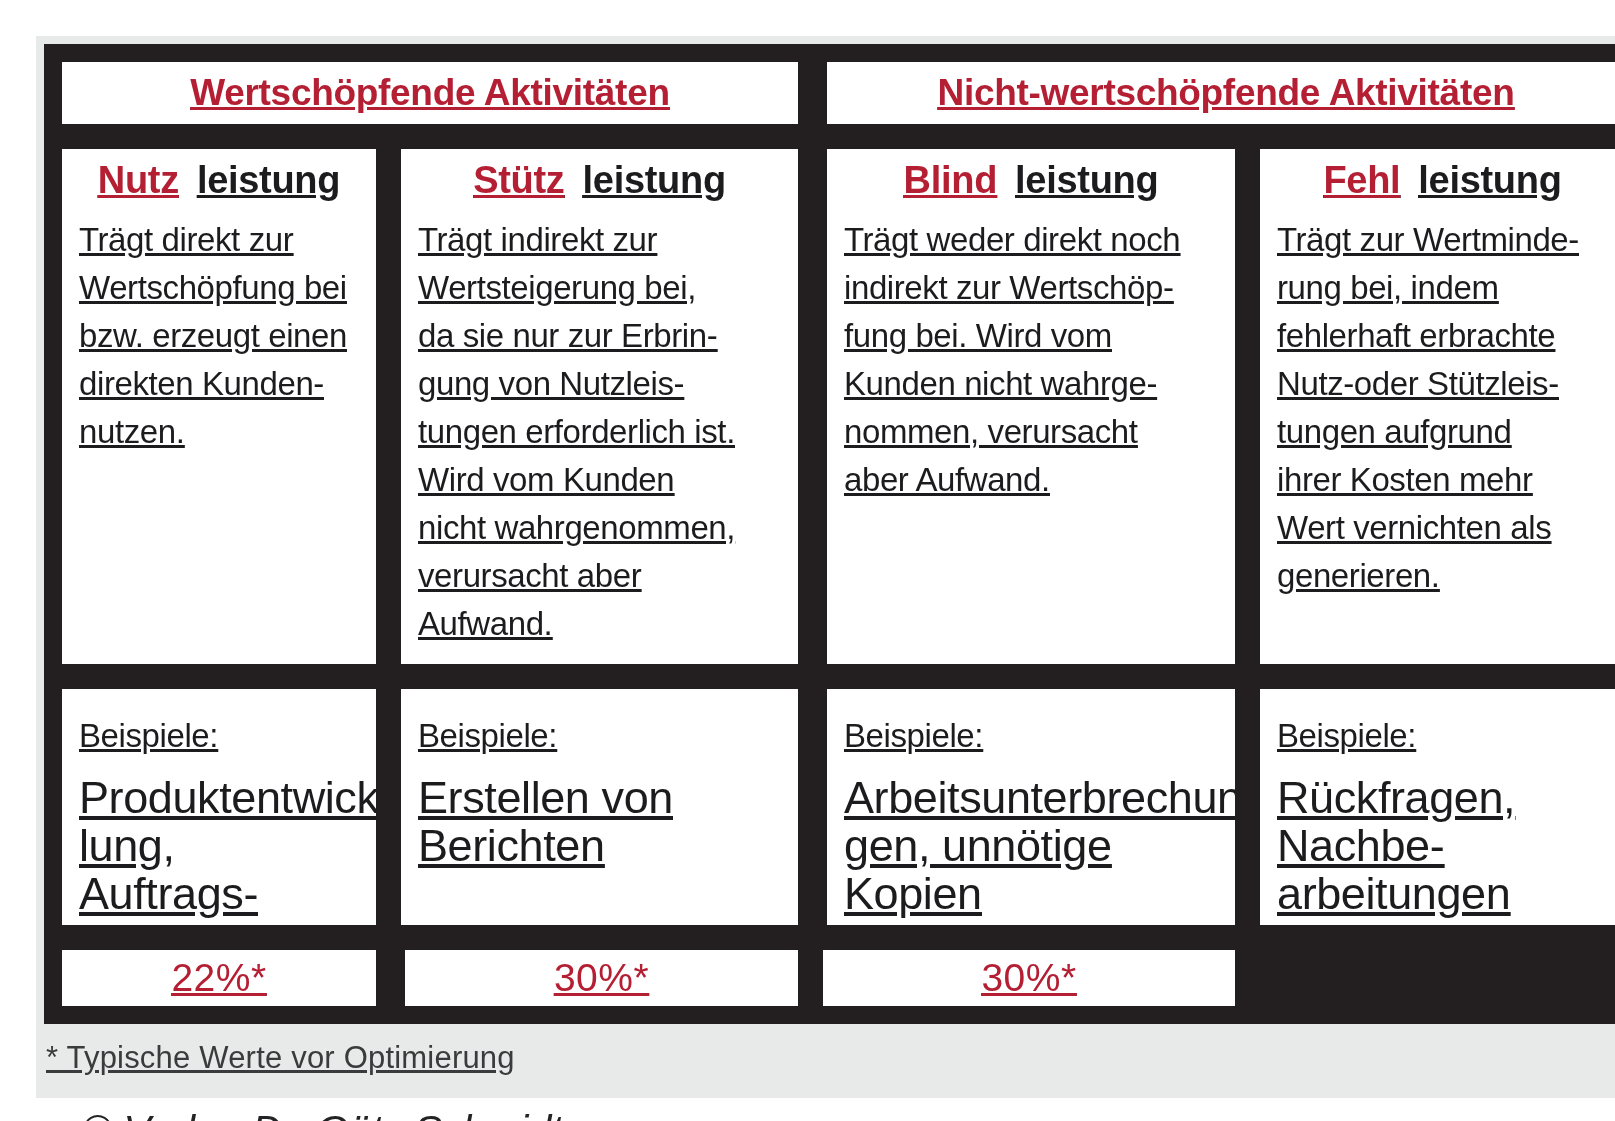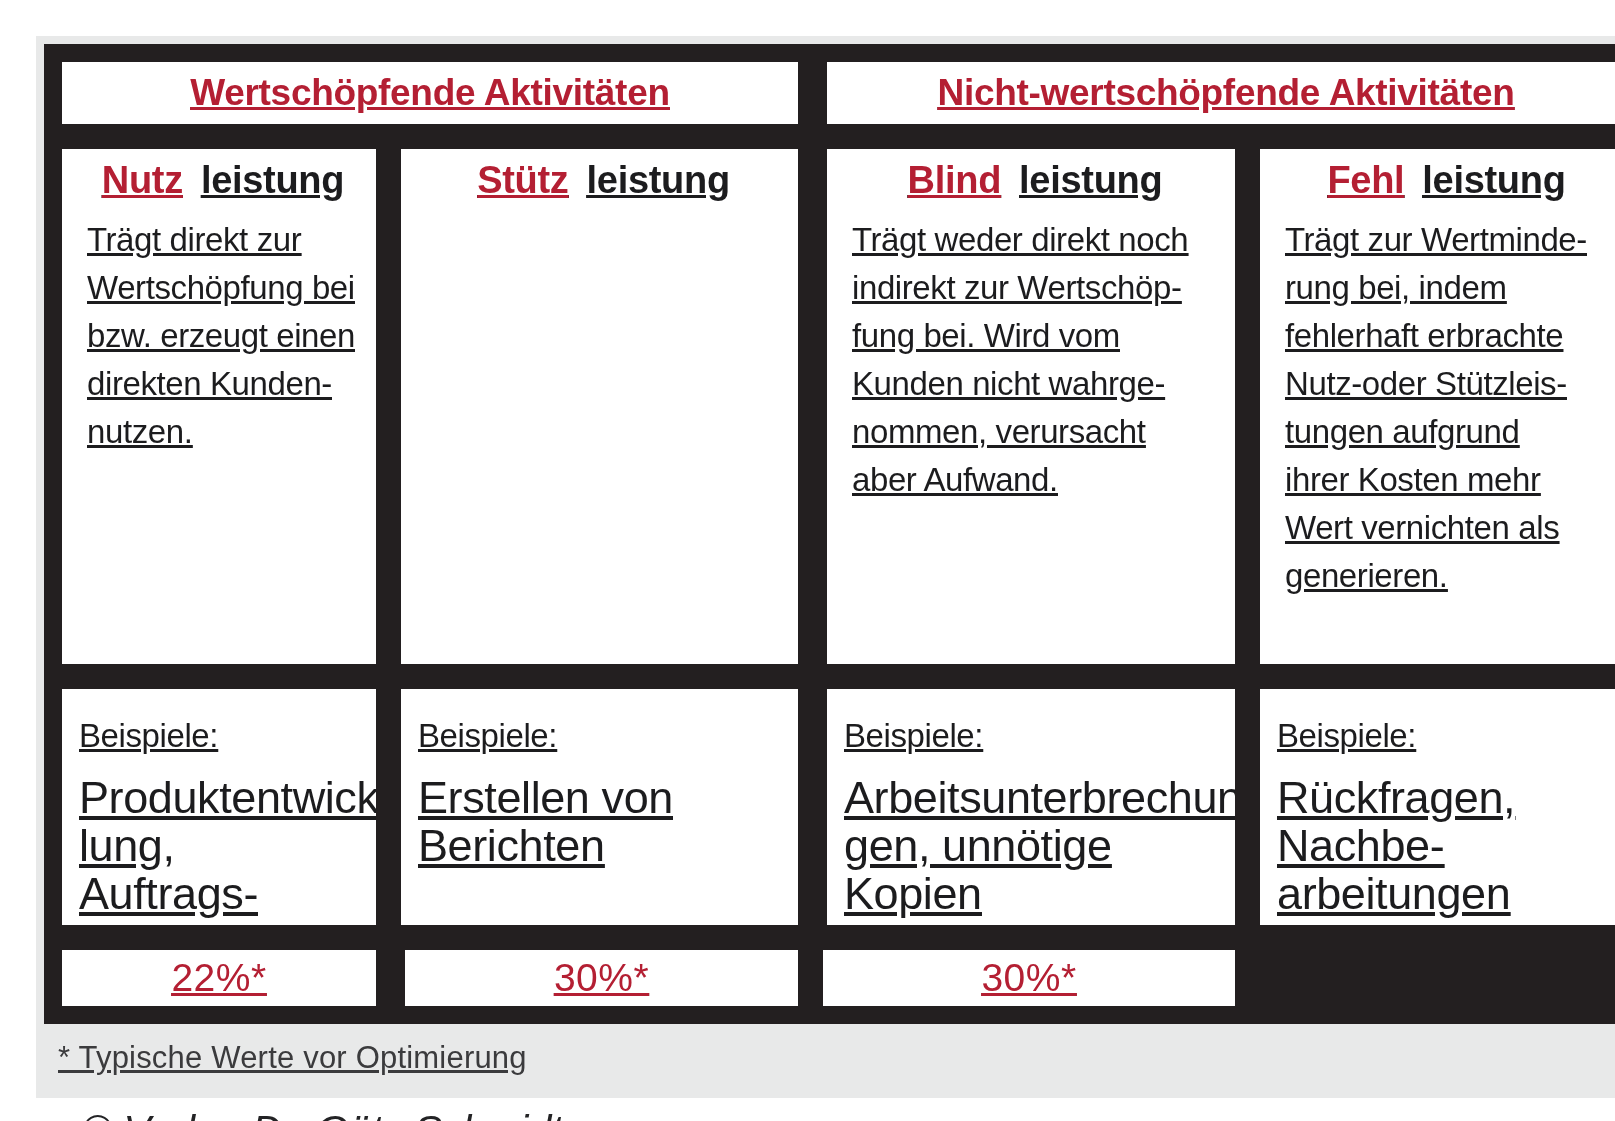--- a/index.html
+++ b/index.html
@@ -32,21 +32,21 @@
 
   .group-head {
     grid-column: span 2;
     display: flex; align-items: center; justify-content: center;
     font-weight: bold; font-size: 37px;
     color: #b41f33;
     letter-spacing: -0.3px;
   }
   .thickleft { border-left: 4px solid #231f20; }
 
-  .col-cell { padding: 6px 8px 0 16px; }
+  .col-cell { padding: 6px 8px 0 8px; }
   .col-title {
     text-align: center;
     font-weight: bold; font-size: 38px;
     color: #1c1c1e;
     letter-spacing: -0.3px;
     margin-top: 4px;
   }
   .col-title .hl { color: #b41f33; }
   .desc {
     margin-top: 14px;
@@ -65,21 +65,21 @@
   }
 
   .pct-cell {
     display: flex; align-items: center; justify-content: center;
     font-size: 39px;
     color: #b41f33;
     letter-spacing: 0.5px;
   }
 
   .footnote {
-    position: absolute; left: 22px; top: 1004px;
+    position: absolute; left: 10px; top: 1004px;
     font-size: 31px; color: #3b3b3d;
     letter-spacing: 0.2px;
   }
   .copyright {
     position: absolute; left: 46px; top: 1062px;
     width: 1585px; height: 64px;
     background: transparent;
     font-size: 41px; font-style: italic; color: #232325;
     display: flex; align-items: center;
   }
@@ -107,20 +107,29 @@
     <div class="cell col-cell">
       <div class="col-title"><span class="hl">Nutz</span><span>leistung</span></div>
       <div class="desc">Trägt direkt zur
 Wertschöpfung bei
 bzw. erzeugt einen
 direkten Kunden-
 nutzen.</div>
     </div>
     <div class="cell col-cell">
       <div class="col-title"><span class="hl">Stütz</span><span>leistung</span></div>
+      <div class="desc">Trägt indirekt zur
+Wertsteigerung bei,
+da sie nur zur Erbrin-
+gung von Nutzleis-
+tungen erforderlich ist.
+Wird vom Kunden
+nicht wahrgenommen,
+verursacht aber
+Aufwand.</div>
     </div>
     <div class="cell col-cell thickleft">
       <div class="col-title"><span class="hl">Blind</span><span>leistung</span></div>
       <div class="desc">Trägt weder direkt noch
 indirekt zur Wertschöp-
 fung bei. Wird vom
 Kunden nicht wahrge-
 nommen, verursacht
 aber Aufwand.</div>
     </div>

